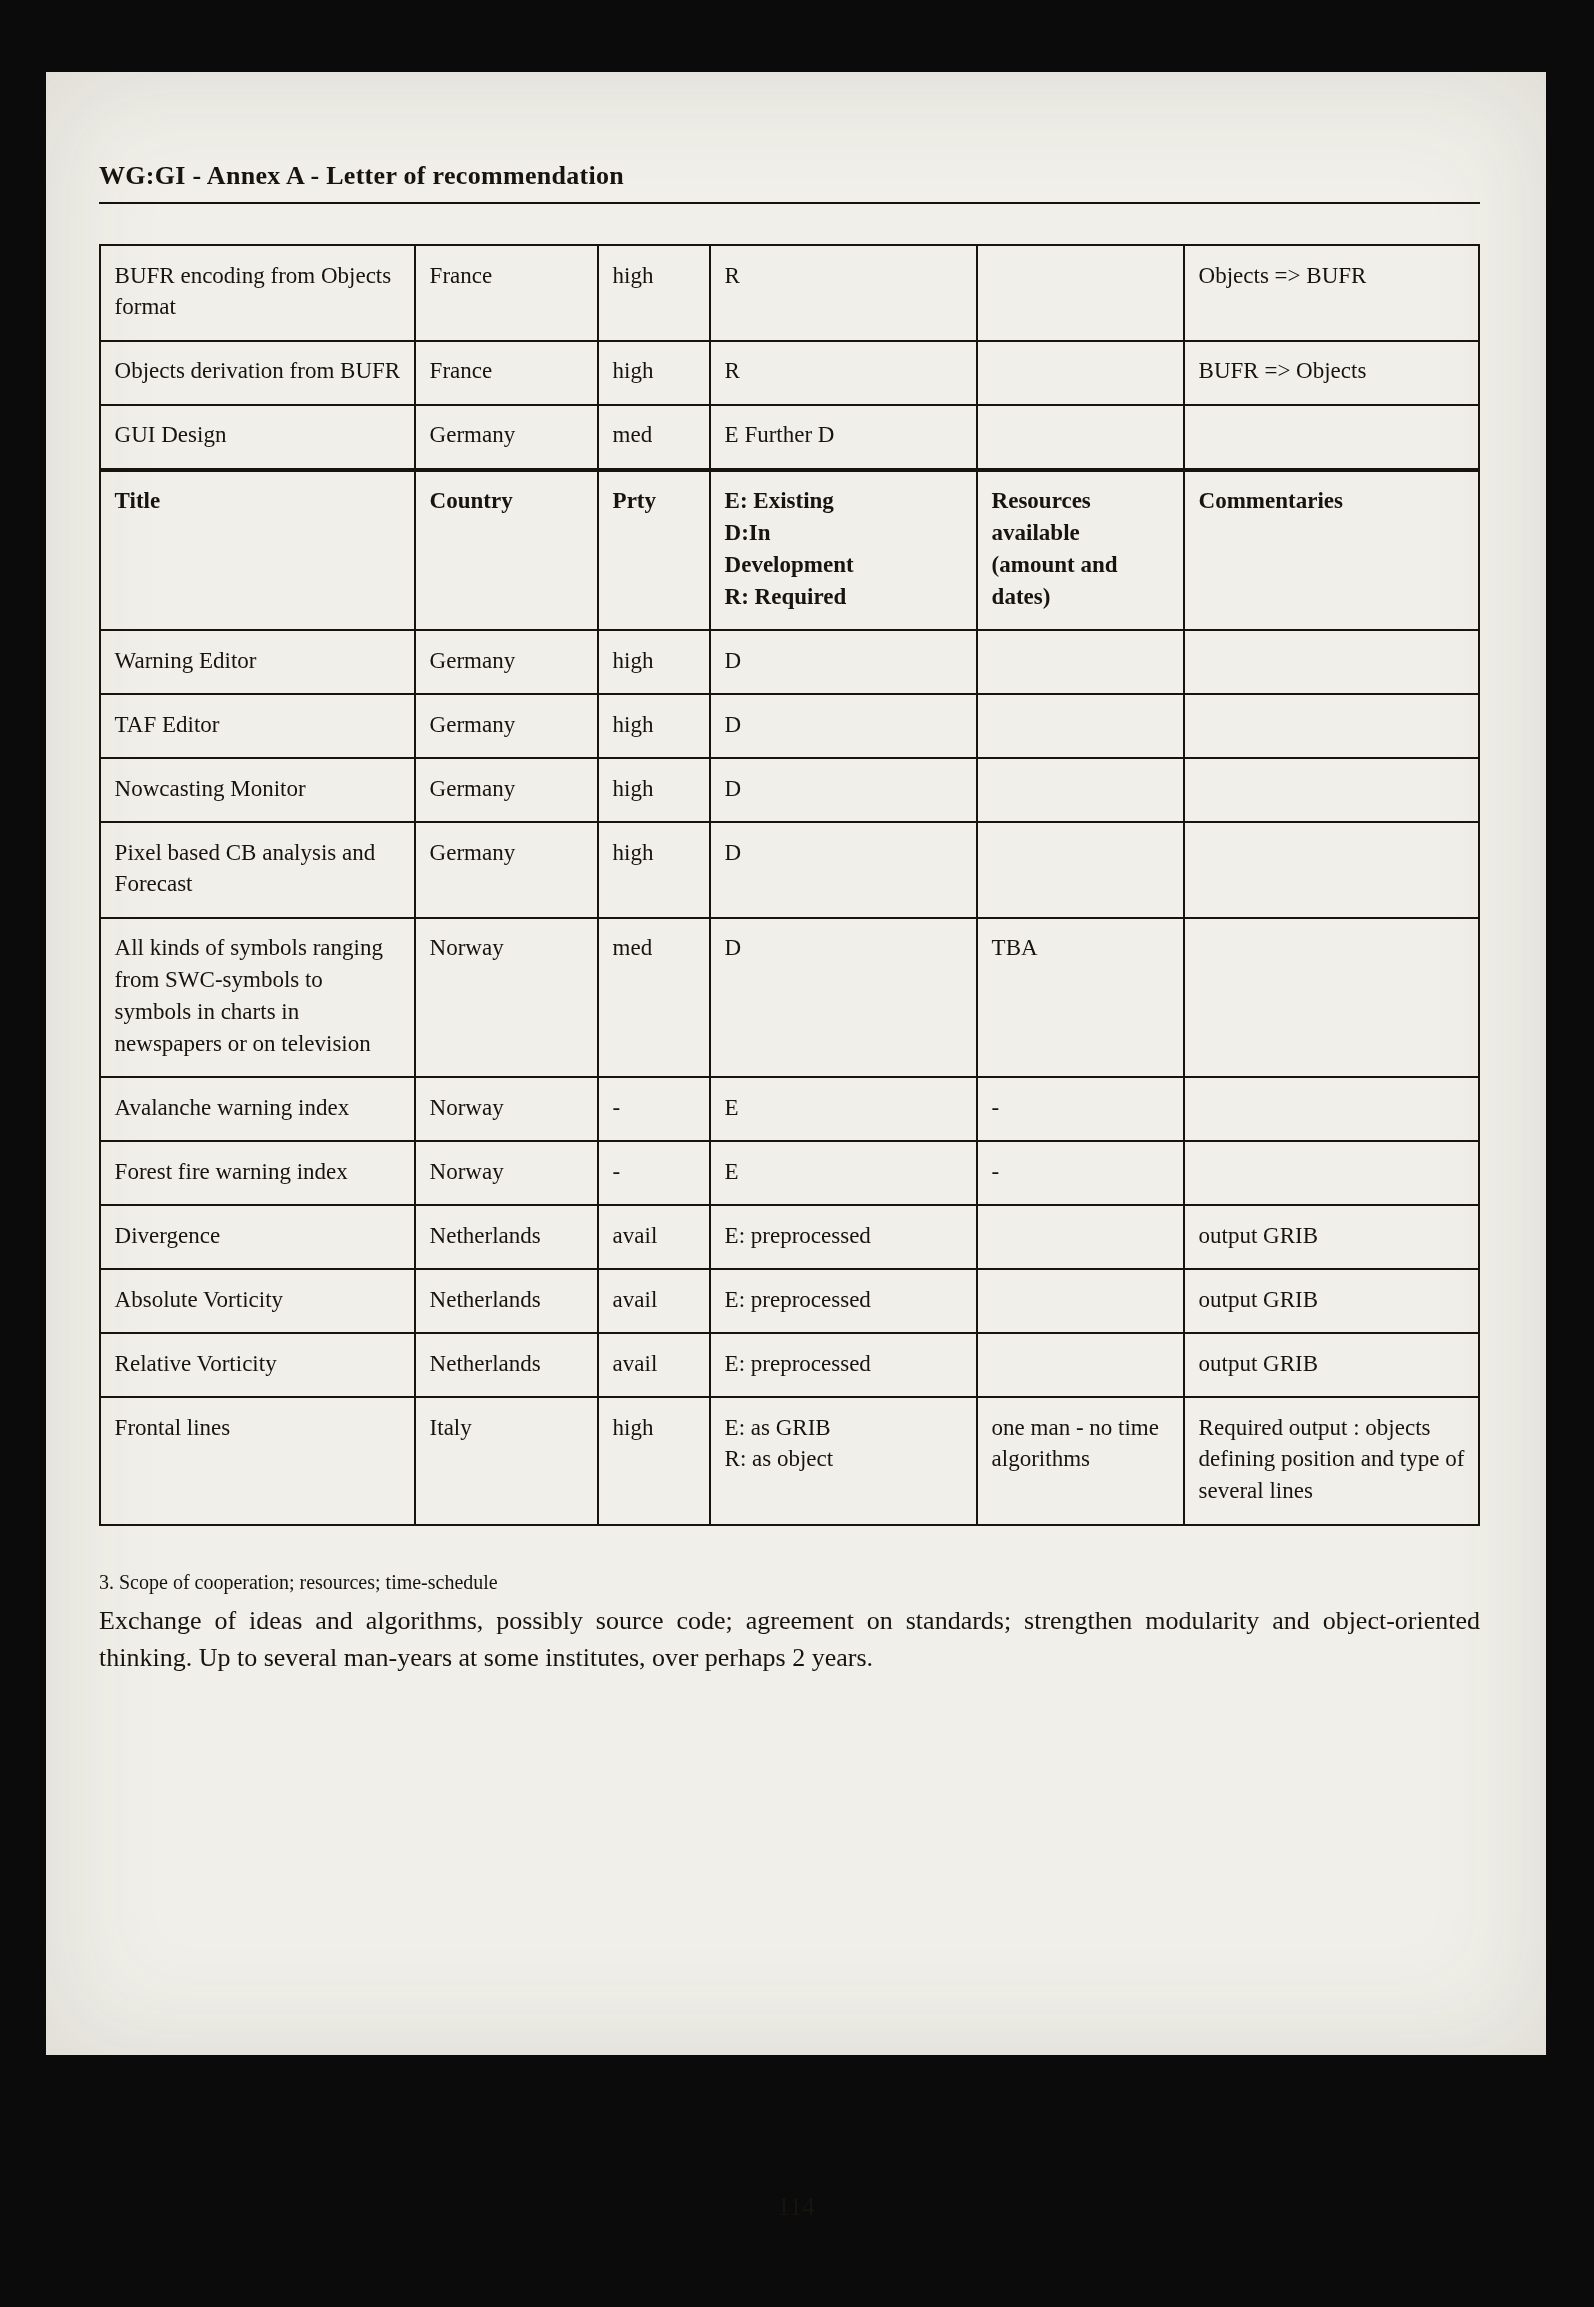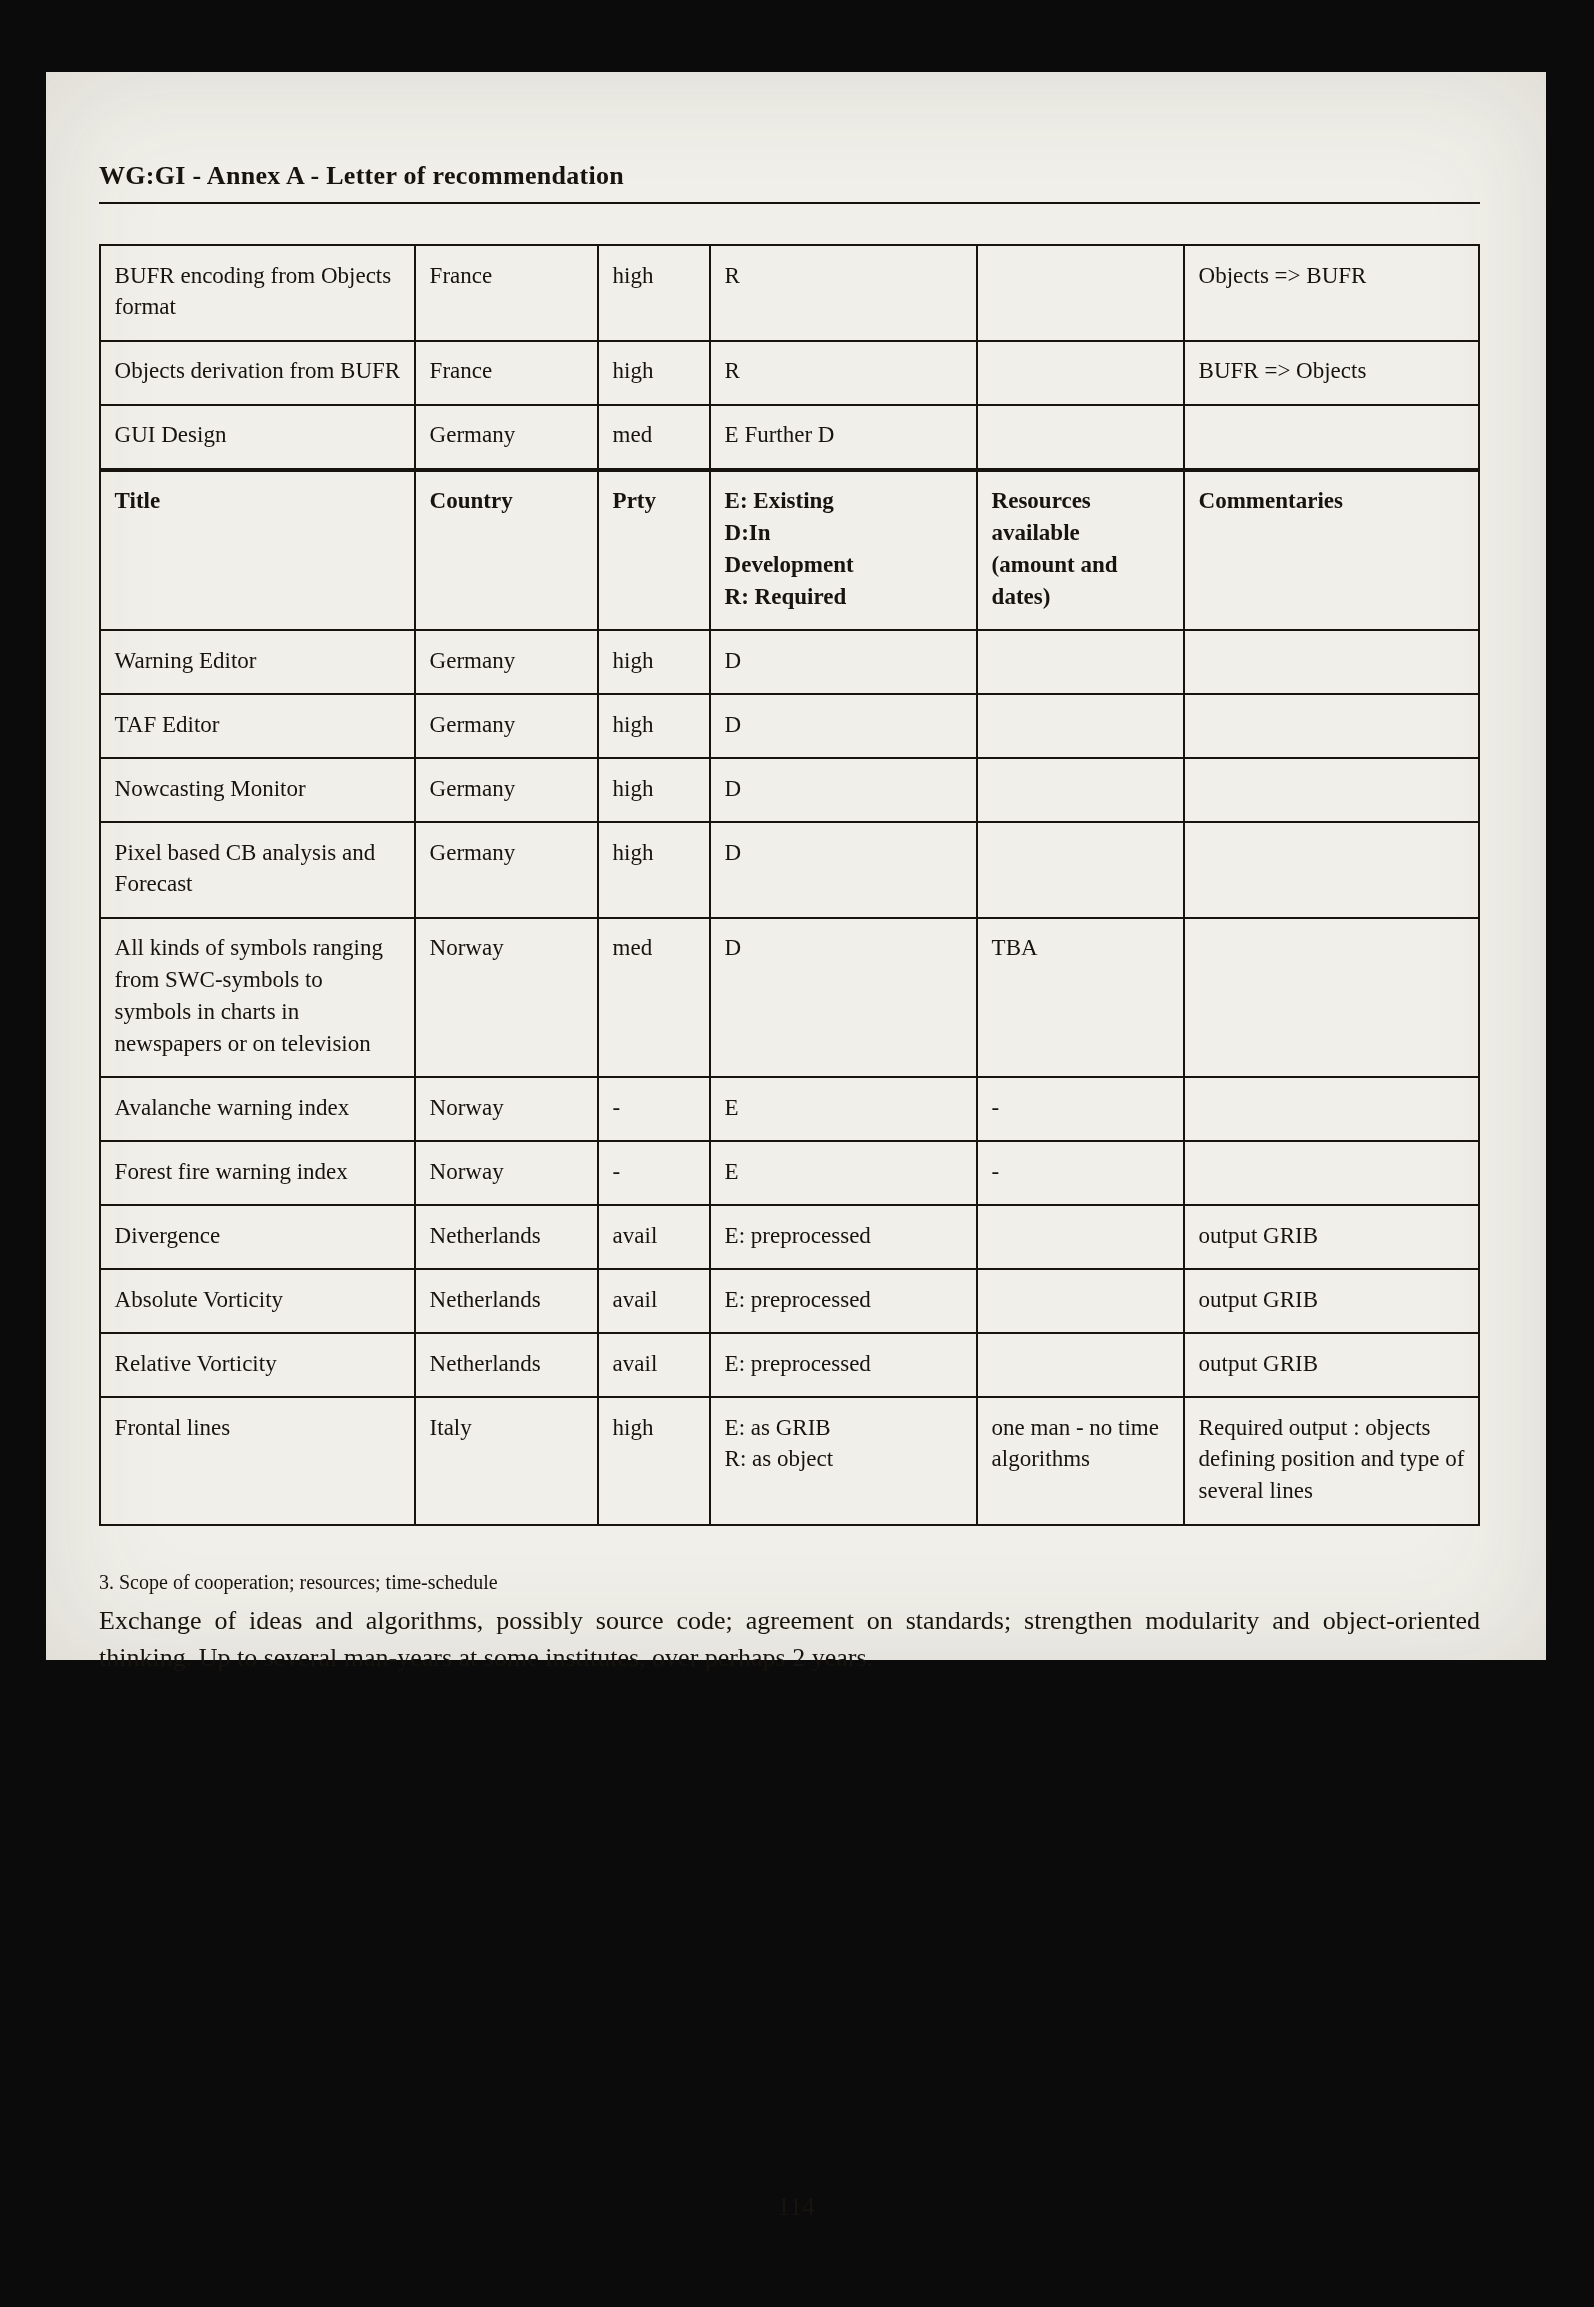--- a/index.html
+++ b/index.html
@@ -5,21 +5,21 @@
   html, body { margin: 0; padding: 0; }
   body {
     width: 1594px; height: 2307px;
     background: #0b0b0b;
     position: relative;
     font-family: "Liberation Serif", "DejaVu Serif", serif;
     color: #17130e;
   }
   .paper {
     position: absolute; left: 46px; top: 72px;
-    width: 1500px; height: 1588px;
+    width: 1500px; height: 1983px;
     background: #f0efe9;
     box-shadow: inset 0 0 120px rgba(70,62,48,.12);
   }
   .content {
     position: absolute; left: 53px; top: 0;
     width: 1381px;
   }
   .doc-header {
     margin-top: 89px;
     font-size: 26px; font-weight: bold; letter-spacing: 0.3px;

